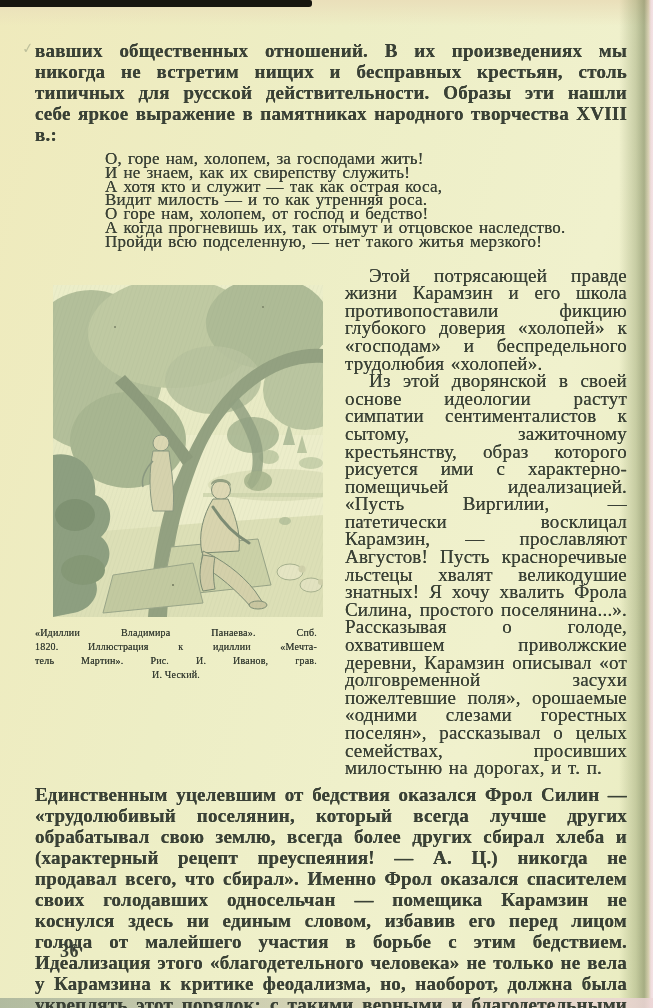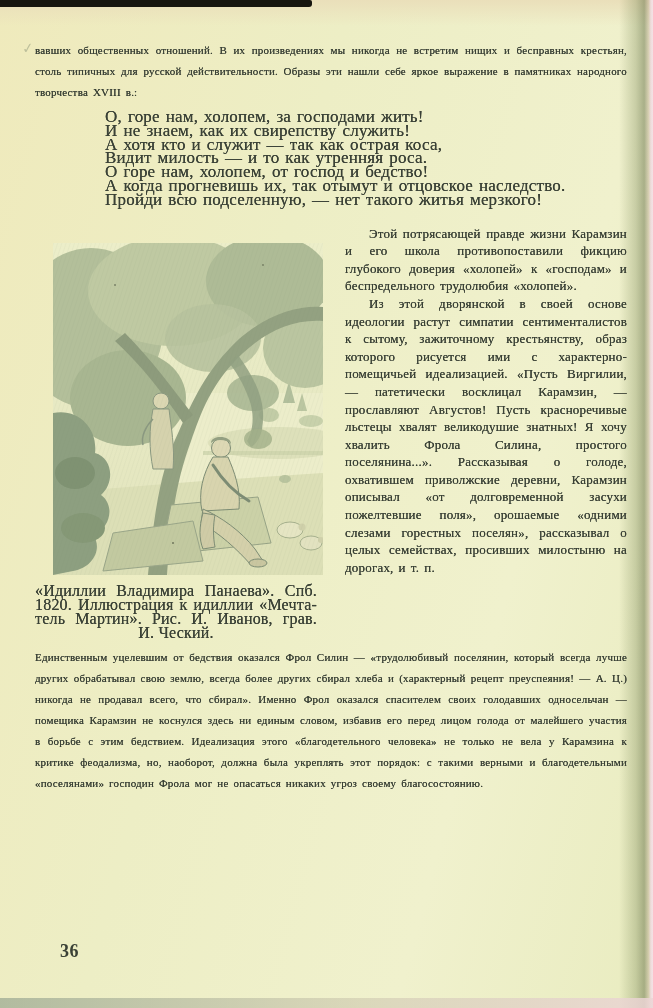--- a/index.html
+++ b/index.html
@@ -13,34 +13,34 @@
   }
   .top-tint{position:absolute;top:0;left:0;right:0;height:26px;
     background:linear-gradient(#eadfba,rgba(234,223,186,0));pointer-events:none;}
   .top-band{position:absolute;top:0;left:0;width:312px;height:7px;background:#17160f;border-radius:0 2px 3px 0;}
   .right-shadow{position:absolute;top:0;right:0;width:34px;height:100%;
     background:linear-gradient(to right,rgba(125,138,90,0) 0%,rgba(125,138,90,.35) 50%,rgba(98,110,68,.5) 74%,rgba(186,168,148,.45) 87%,#efdcde 94%,#f4e2e4 100%);}
   .bottom-strip{position:absolute;bottom:0;left:0;right:0;height:10px;
     background:linear-gradient(to right,rgba(128,146,130,.55),rgba(186,178,158,.4) 55%,rgba(236,213,214,.85));}
   .content{position:absolute;left:35px;top:40px;width:592px;}
   .para{
-    font-size:11px;line-height:21px;text-align:justify;
-    word-spacing:2px;letter-spacing:.2px;text-shadow:0 0 .4px currentColor;
+    font-size:19px;line-height:21px;text-align:justify;
+    word-spacing:2px;letter-spacing:.2px;text-shadow:0 0 .4px currentColor;font-weight:bold;
   }
   .poem{margin:7px 0 0 70px;font-size:17px;line-height:13.8px;letter-spacing:.2px;word-spacing:1.5px;text-shadow:0 0 .3px currentColor;}
   .poem-src{margin-top:4px;font-size:12.7px;font-style:italic;text-align:right;padding-right:100px;letter-spacing:.4px;}
   .cols{display:flex;margin-top:14px;}
   .left-col{width:300px;flex:0 0 300px;}
   .figure{margin:22px 0 0 18px;width:270px;height:332px;display:block;}
-  .caption{margin:9px 0 0 0;width:282px;font-size:16px;line-height:14px;letter-spacing:.2px;text-shadow:0 0 .3px currentColor;}
+  .caption{margin:9px 0 0 0;width:282px;font-size:10px;line-height:14px;letter-spacing:.2px;text-shadow:0 0 .3px currentColor;}
   .caption div{text-align:justify;text-align-last:justify;}
   .caption div:last-child{text-align-last:center;}
   .right-col{flex:1;margin-top:4px;padding-left:10px;}
   .right-col p{
-    margin:0;font-size:13px;line-height:17.6px;text-align:justify;
+    margin:0;font-size:19px;line-height:17.6px;text-align:justify;
     text-indent:24px;word-spacing:1.6px;letter-spacing:.2px;text-shadow:0 0 .4px currentColor;
   }
   .bottom-para{margin-top:7px;}
   .page-number{position:absolute;left:60px;top:941px;font-size:18px;font-weight:700;letter-spacing:.5px;}
   .pencil-mark{position:absolute;left:22px;top:40px;color:rgba(115,128,105,.4);font-size:14px;transform:rotate(-8deg);}
 </style>
 </head>
 <body>
 
 <div class="page">

